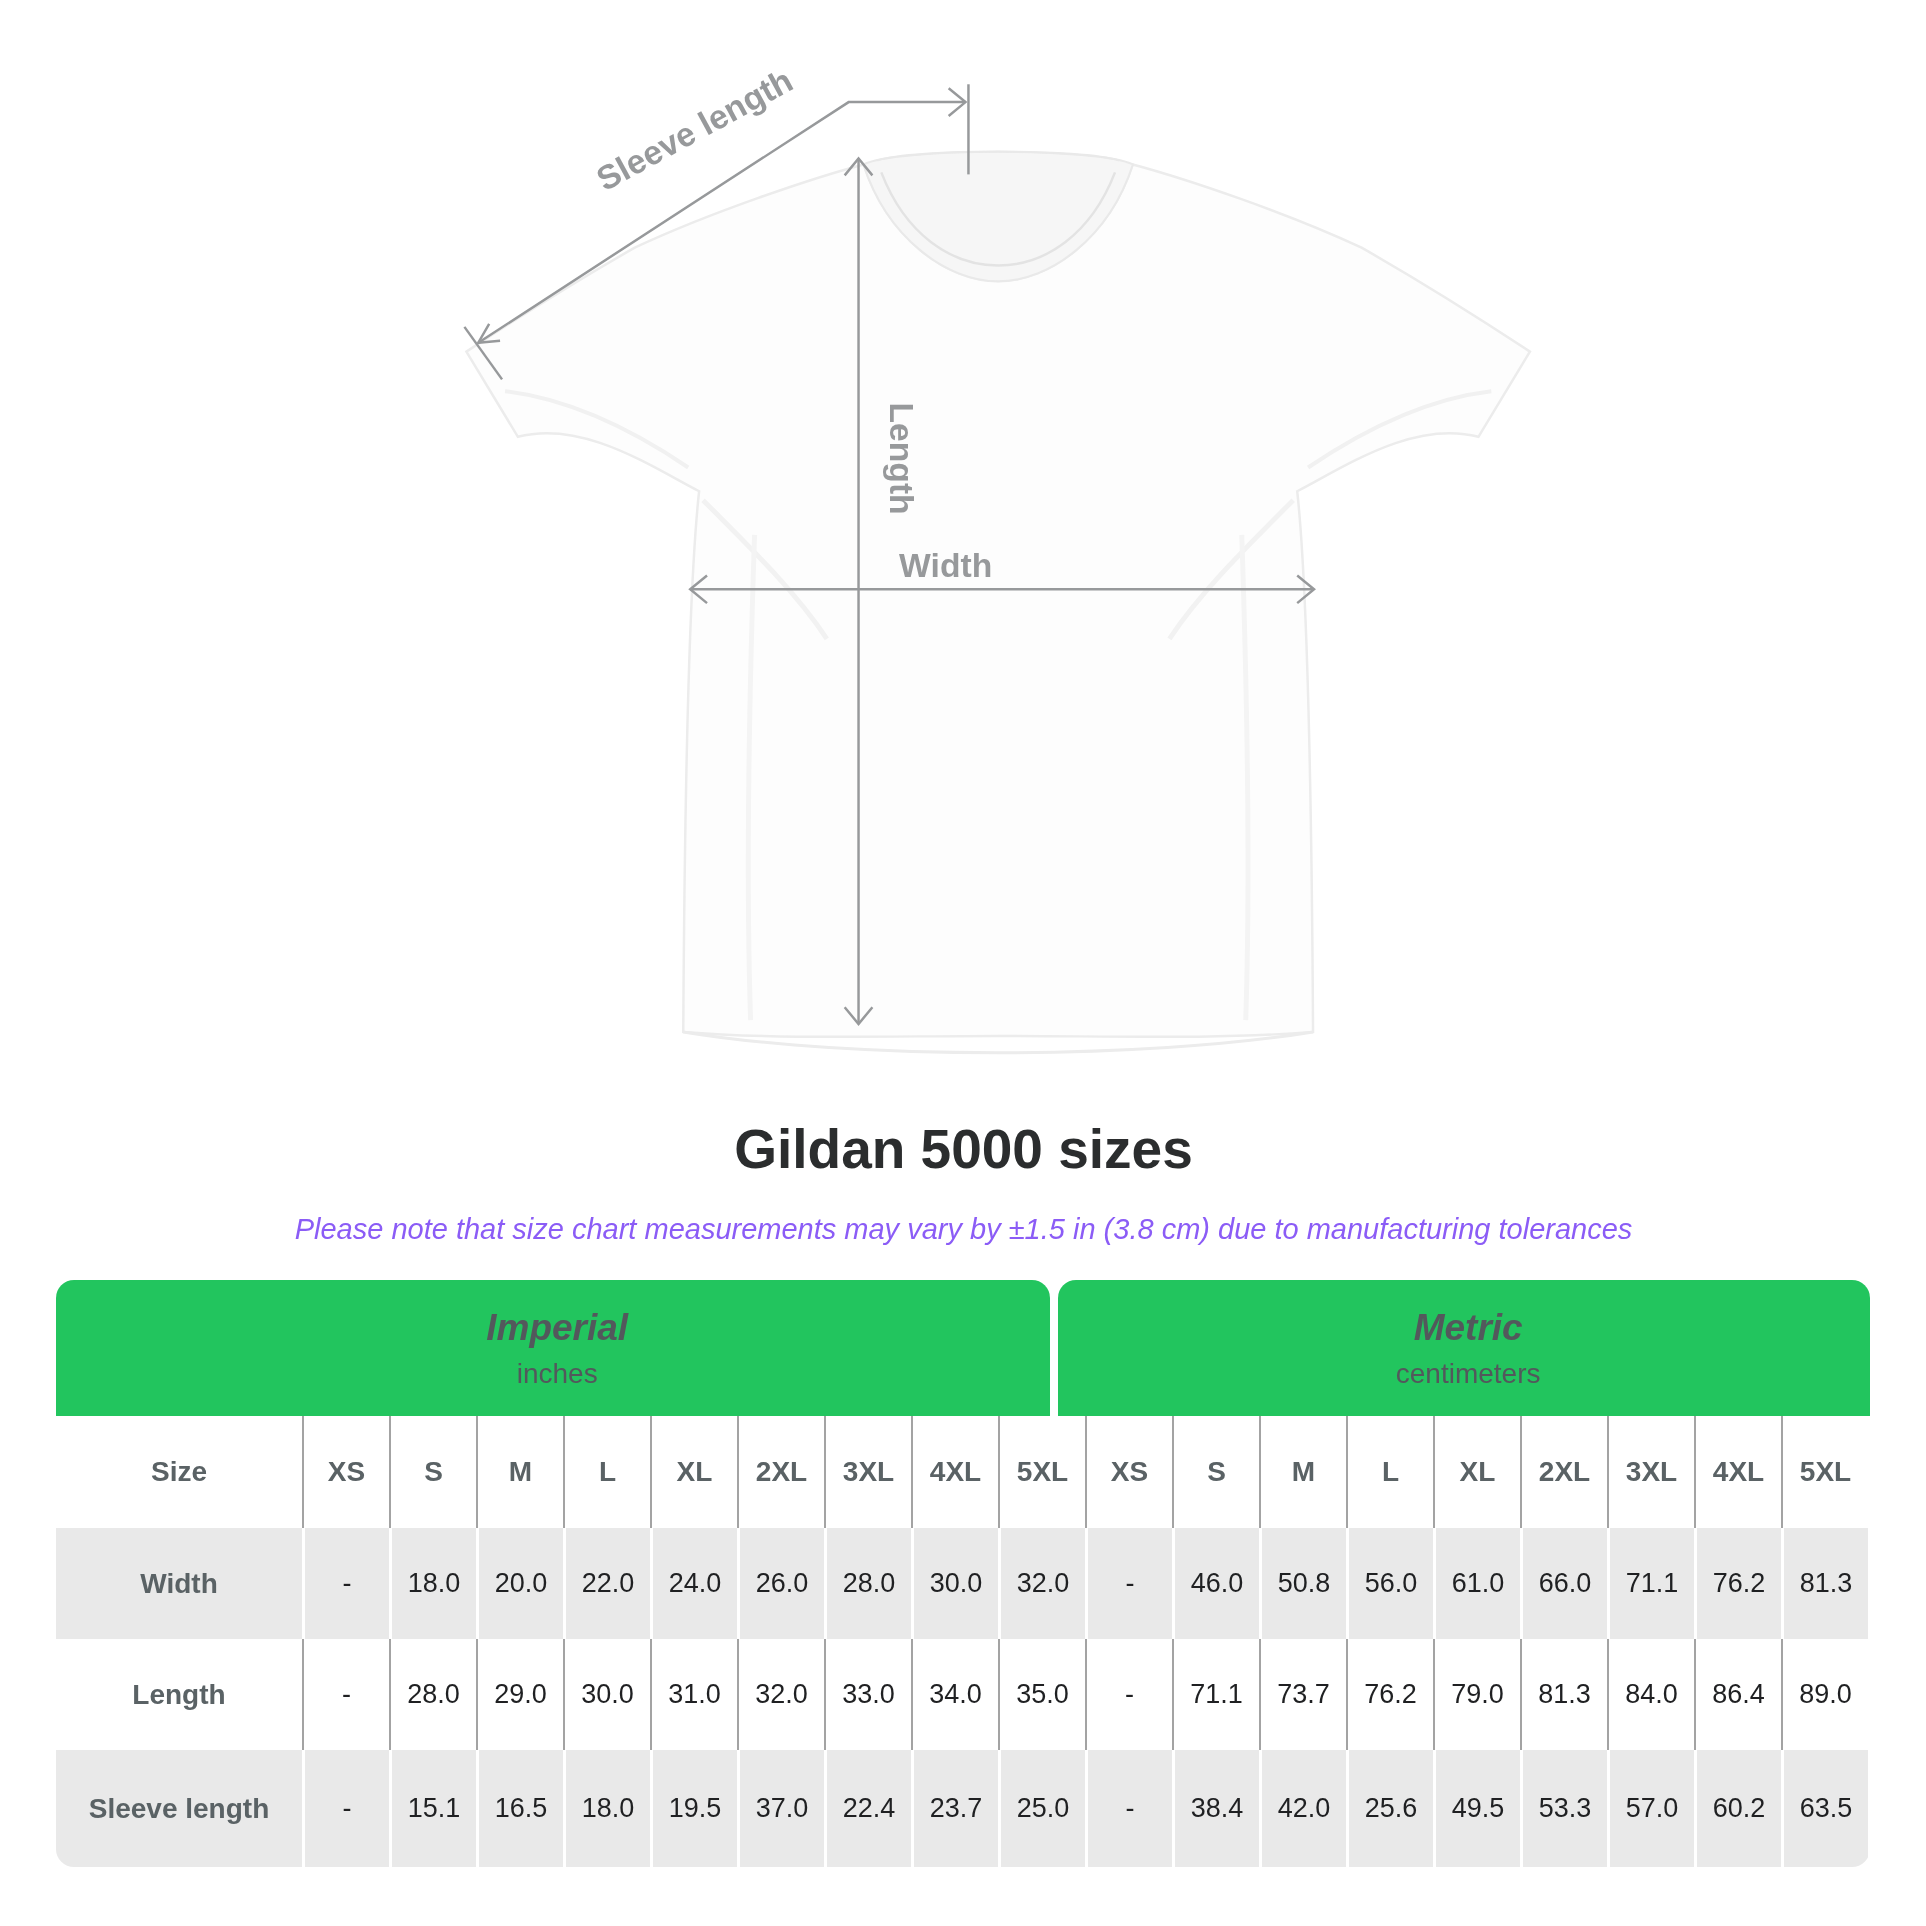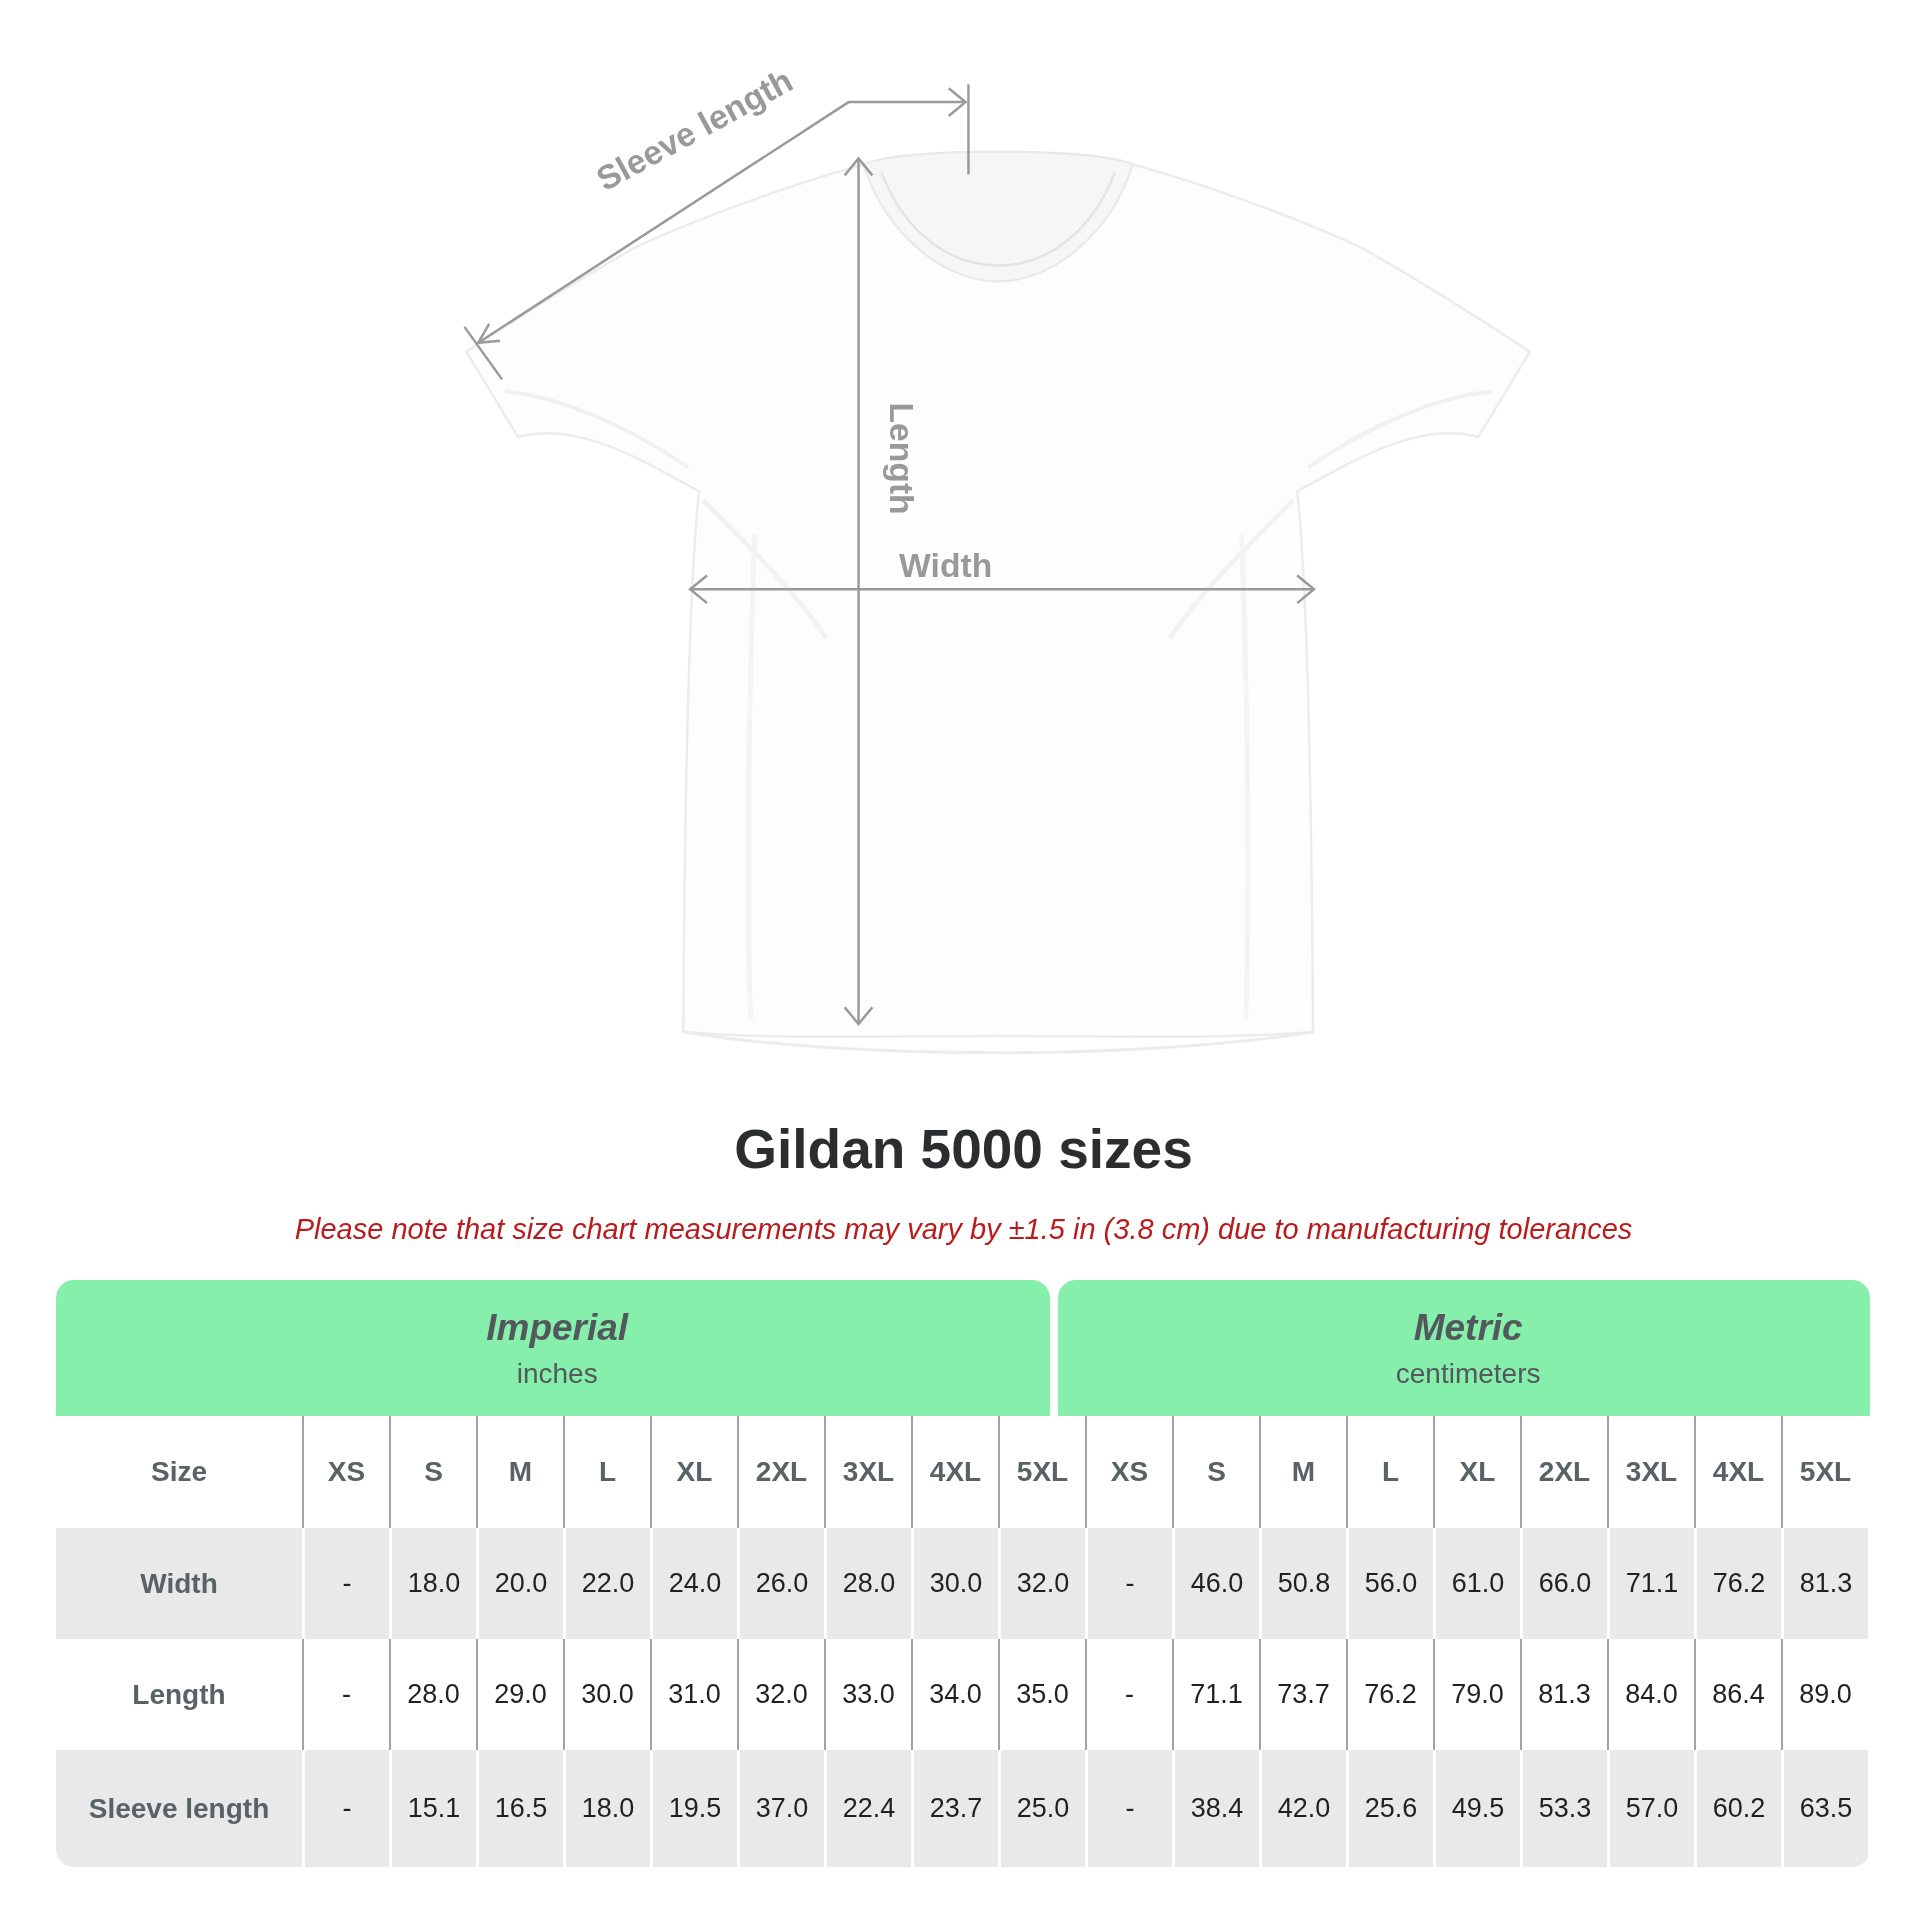--- a/index.html
+++ b/index.html
@@ -3,24 +3,24 @@
 <meta charset="utf-8">
 <style>
   html,body{margin:0;padding:0;background:#ffffff;}
   .page{position:relative;width:1927px;height:1927px;background:#ffffff;overflow:hidden;
         font-family:"Liberation Sans","DejaVu Sans",sans-serif;}
   .diagram-svg{position:absolute;top:0;left:0;}
   .ann-text{fill:#97999b;font-weight:bold;font-size:34px;font-family:"Liberation Sans","DejaVu Sans",sans-serif;}
   .page-title{position:absolute;top:1117px;left:0;width:100%;text-align:center;
               font-size:55px;font-weight:bold;color:#2b2d2e;}
   .page-subtitle{position:absolute;top:1213px;left:0;width:100%;text-align:center;
-                 font-size:29px;font-style:italic;color:#b91c1c;}
+                 font-size:29px;font-style:italic;color:#8b5cf6;}
   .size-table{position:absolute;top:1280px;left:56px;width:1814px;}
   .tabs{display:flex;gap:8px;}
-  .tab{height:136px;background:#86efac;border-radius:18px 18px 0 0;
+  .tab{height:136px;background:#22c55e;border-radius:18px 18px 0 0;
        display:flex;flex-direction:column;align-items:center;justify-content:center;gap:9px;padding-left:8px;}
   .tab.imperial{width:1026px;}
   .tab.metric{width:836px;}
   .tab-title{font-size:37px;font-weight:bold;font-style:italic;color:#53585c;}
   .tab-unit{font-size:28px;color:#53585c;}
   .trow{display:grid;grid-template-columns:246px repeat(18,87px);}
   .cell{display:flex;align-items:center;justify-content:center;
         font-size:27px;color:#1f2022;height:111px;}
   .sizes-row .cell{height:112px;text-align:center;}
   .cell.hdr{font-weight:bold;color:#5a6265;font-size:28px;}

